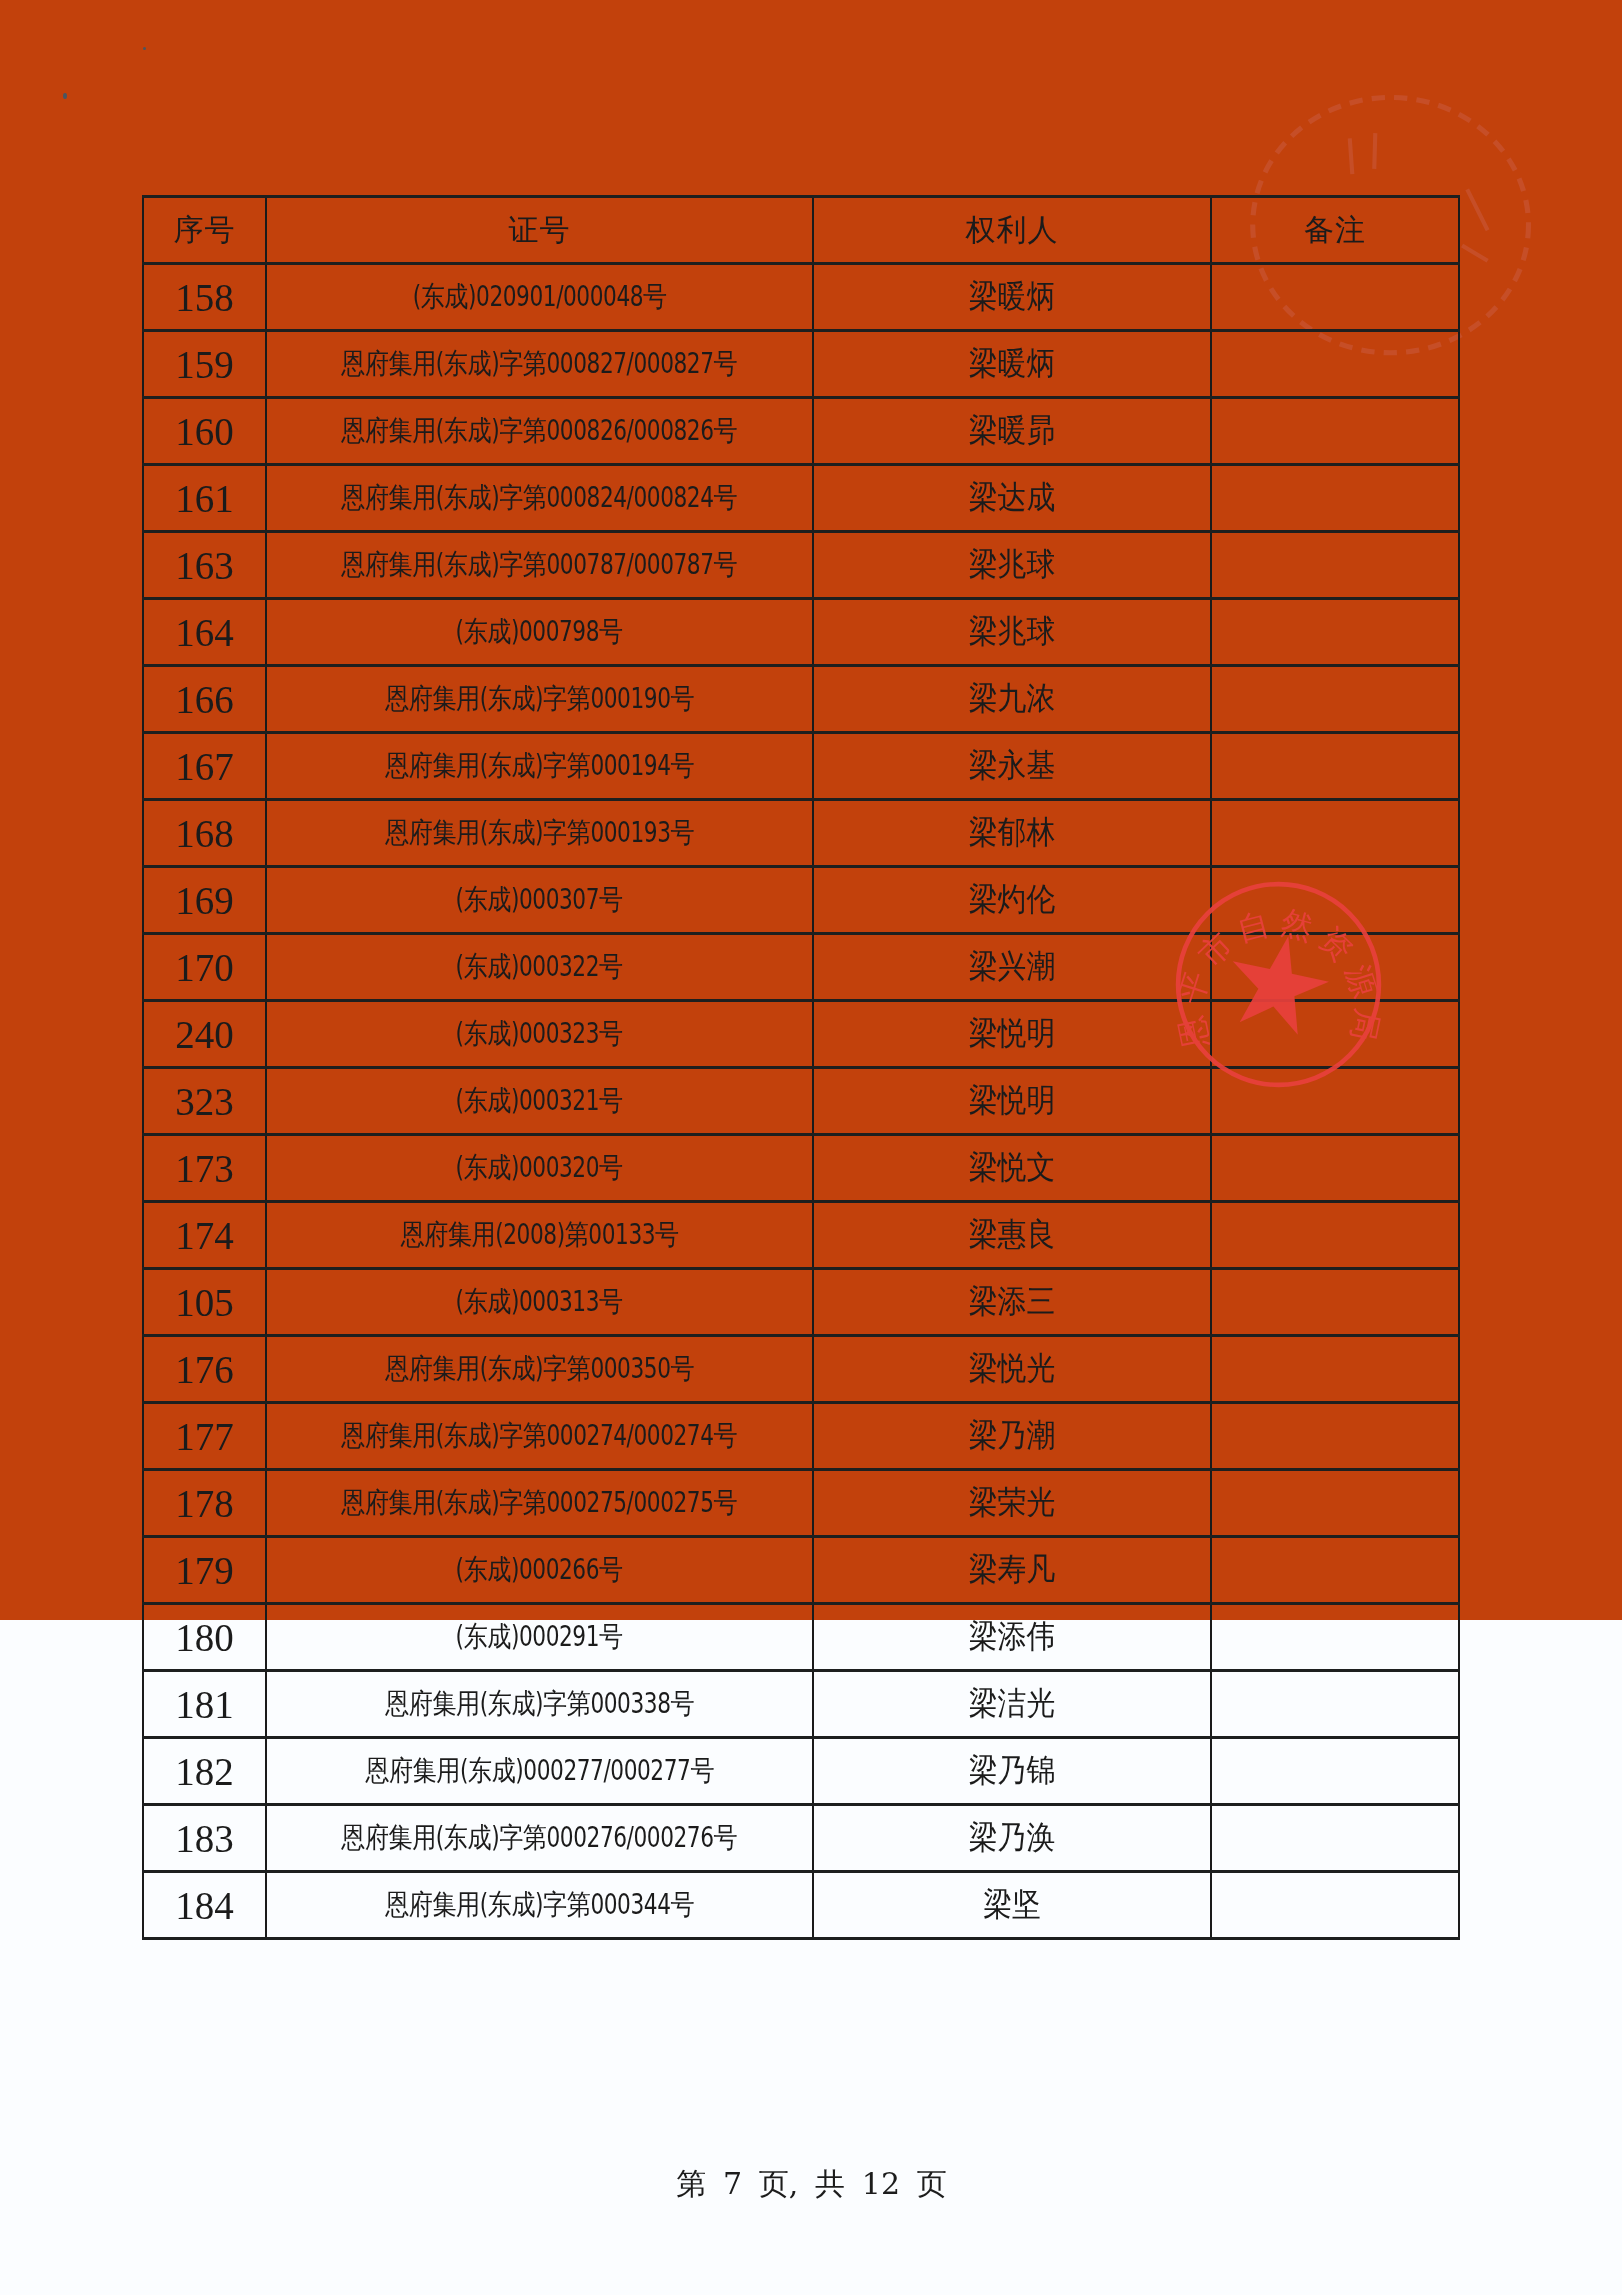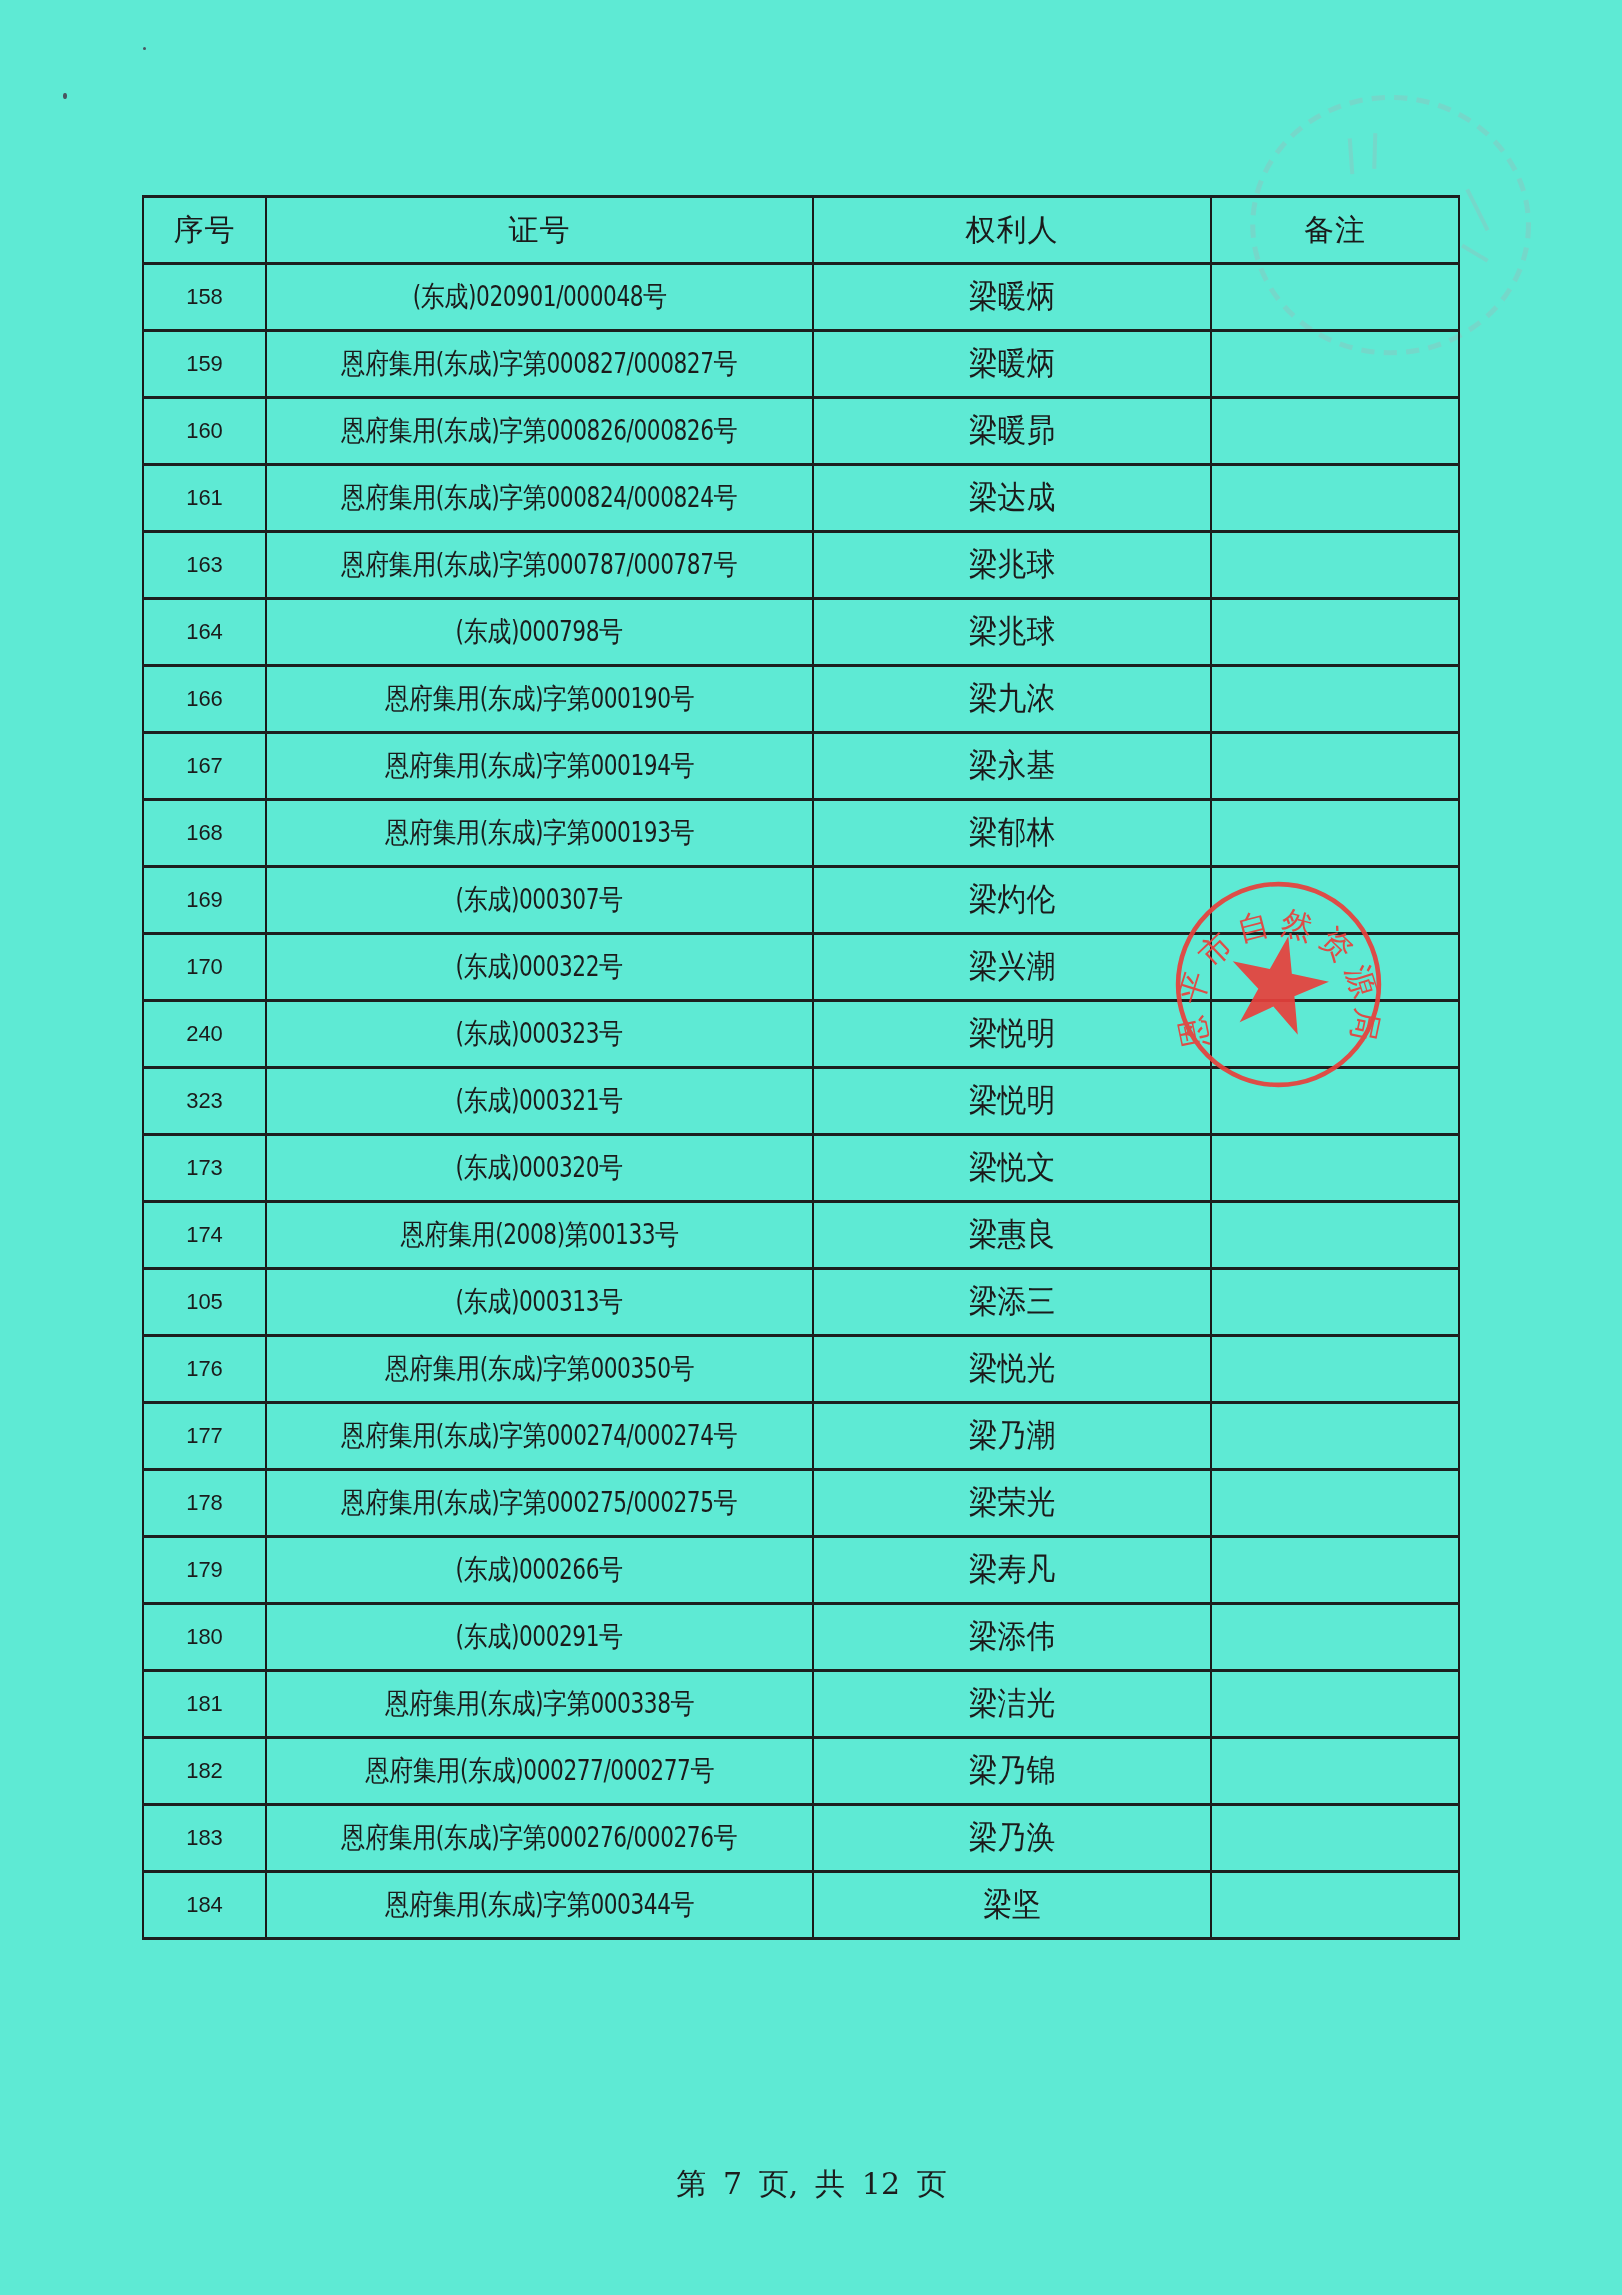--- a/index.html
+++ b/index.html
@@ -12,22 +12,22 @@
       height: 2295px;
       position: relative;
       overflow: hidden;
       font-family: "DejaVu Sans", "Liberation Sans", sans-serif;
       color: #1b1b1b;
     }
     .page {
       position: absolute;
       left: 0; top: 0;
       width: 1623px;
-      height: 2295px;
-      background: #5eead4;
+      height: 1620px;
+      background: #c2410c;
     }
     .speck {
       position: absolute;
       background: #4a5560;
       border-radius: 50%;
     }
     table.register {
       position: absolute;
       left: 142px;
       top: 195px;
@@ -55,22 +55,22 @@
       height: 64px;
       font-weight: normal;
       font-size: 30px;
       font-family: "DejaVu Sans", sans-serif;
       letter-spacing: 1px;
     }
     table.register td {
       height: 64px;
     }
     td.seq {
-      font-family: Liberation Sans, sans-serif;
-      font-size: 22px;
+      font-family: Liberation Serif, serif;
+      font-size: 39px;
     }
     td.cert {
       font-family: "DejaVu Sans Condensed", "DejaVu Sans", sans-serif;
       font-size: 28px;
       letter-spacing: -0.5px;
     }
     td.cert span {
       display: inline-block;
       transform: scaleX(0.86);
       transform-origin: center;

